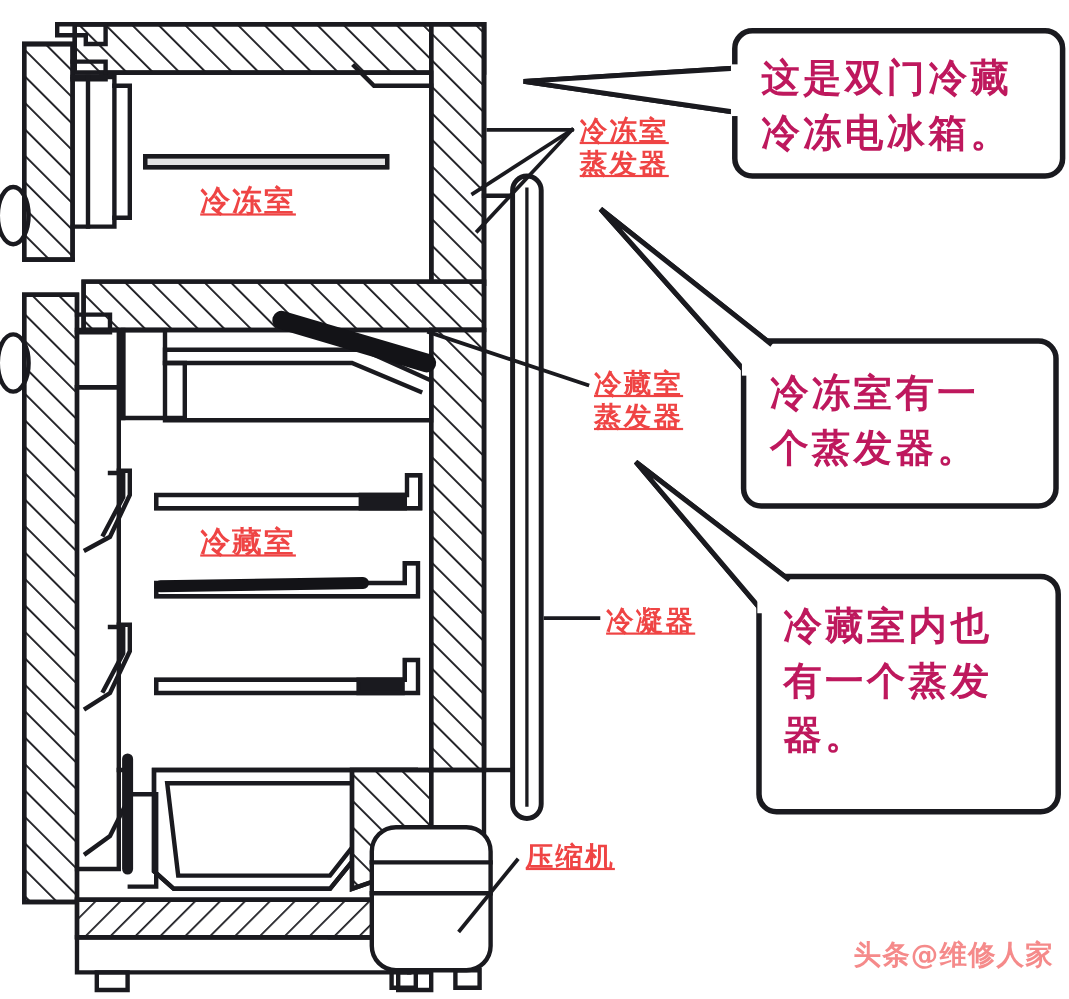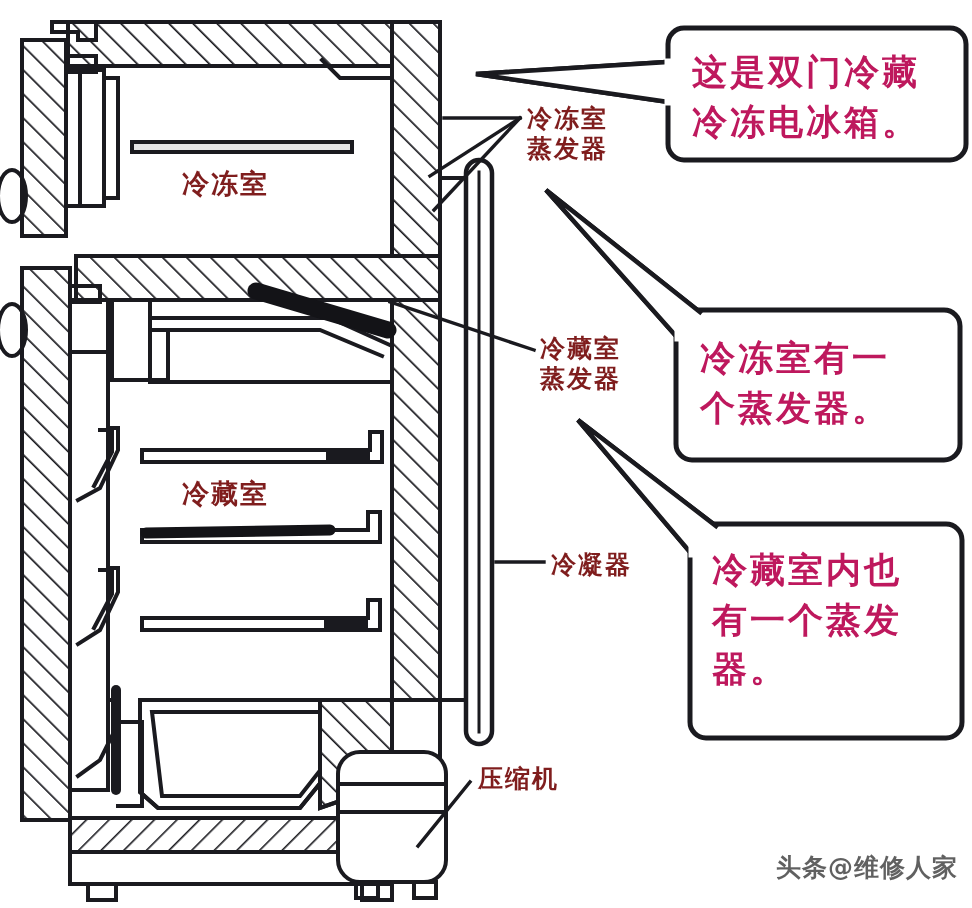--- a/index.html
+++ b/index.html
@@ -10,24 +10,25 @@
     overflow:hidden;
     position:relative;
   }
   #stage{position:absolute;left:0;top:0;width:972px;height:908px;}
   svg.layer{position:absolute;left:0;top:0;width:972px;height:908px;}
 
   .lbl{
     position:absolute;
     font-family:"DejaVu Sans","Liberation Sans",sans-serif;
     font-weight:700;
-    color:#7f1d1d;
+    color:#ef4444;
     letter-spacing:2px;
     white-space:nowrap;
     line-height:1.18;
+    text-decoration:underline;
   }
   .lbl-lg{font-size:27px;}
   .lbl-md{font-size:25px;}
 
   .callout-text{
     position:absolute;
     font-family:"DejaVu Sans","Liberation Sans",sans-serif;
     font-weight:700;
     color:#be185d;
     font-size:35px;
@@ -35,21 +36,21 @@
     letter-spacing:3px;
     white-space:pre-line;
   }
 
   .watermark{
     position:absolute;
     right:14px;bottom:24px;
     font-family:"DejaVu Sans","Liberation Sans",sans-serif;
     font-size:25px;
     font-weight:700;
-    color:#000000;
+    color:#ef4444;
     opacity:.62;
     letter-spacing:1px;
     white-space:nowrap;
   }
 </style>
 </head>
 <body>
 
 <div id="stage">
 

